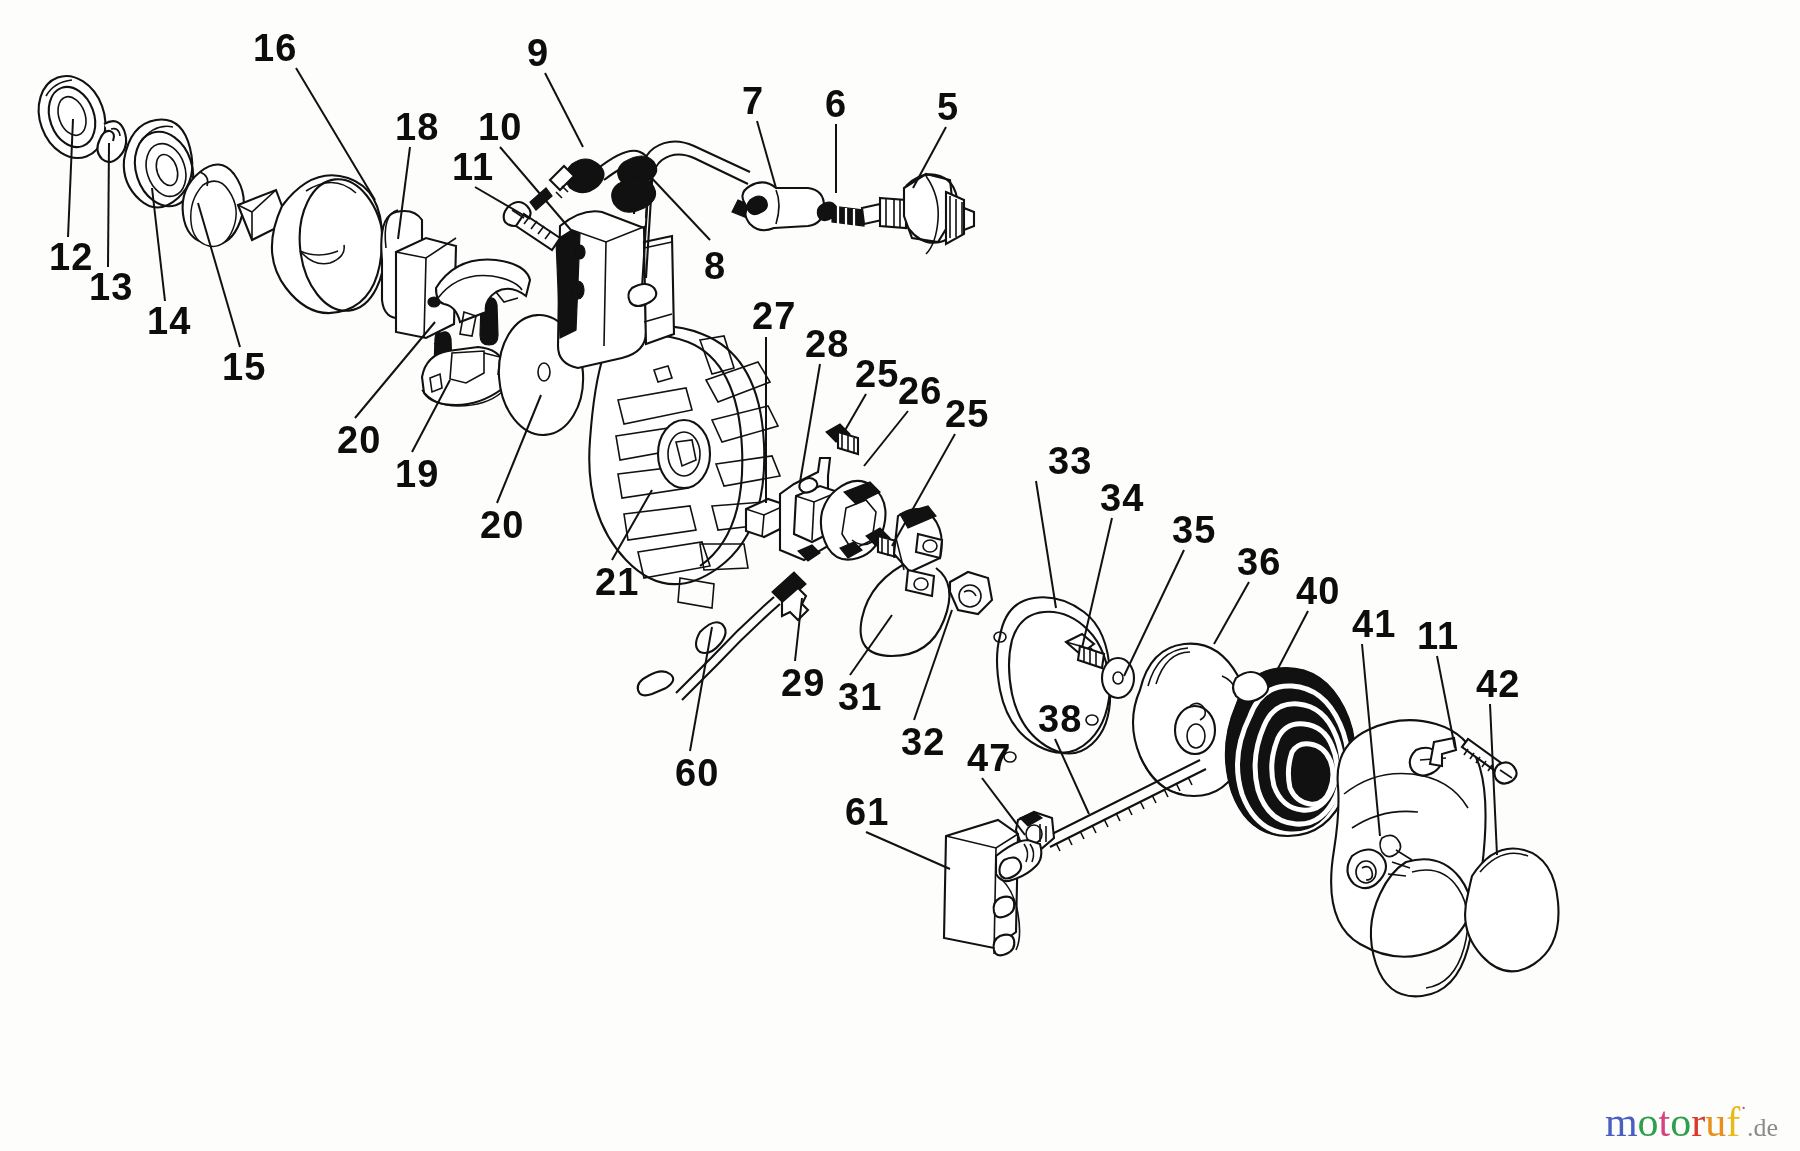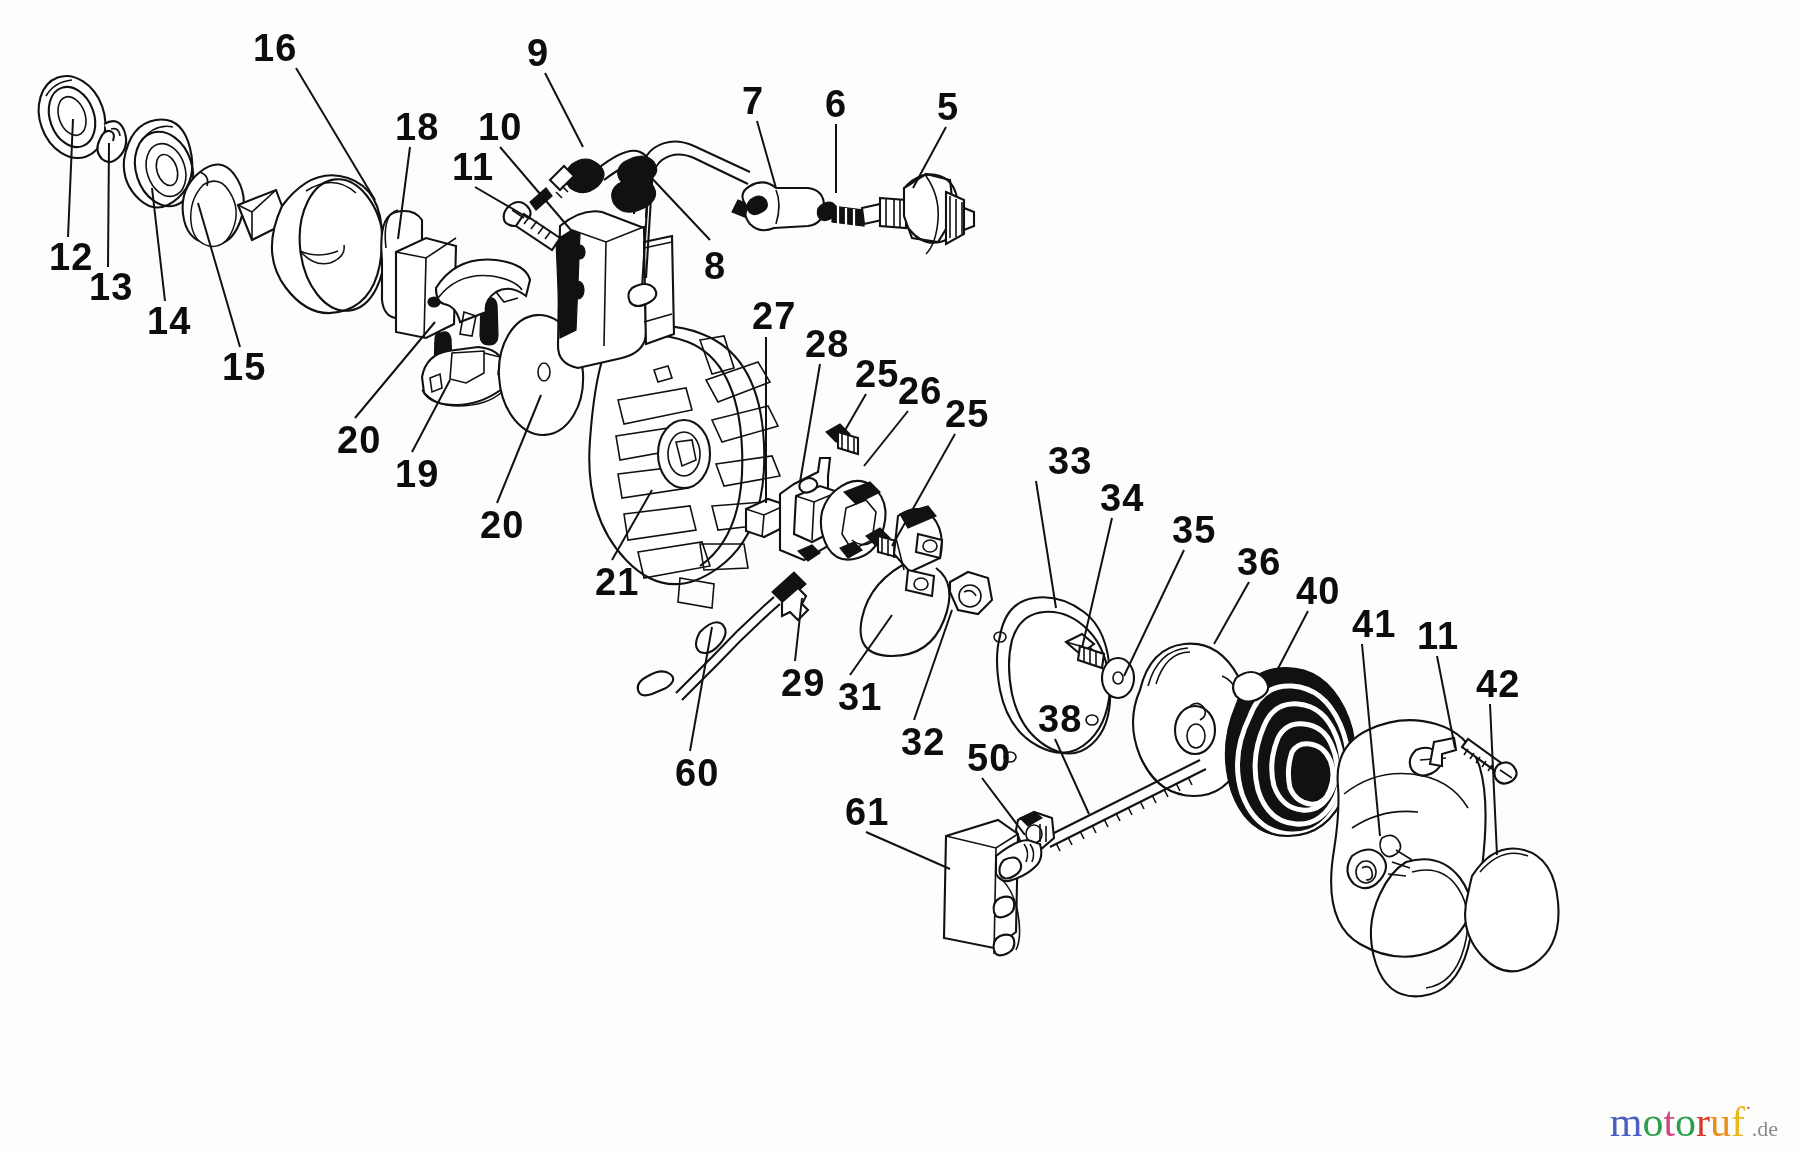--- a/index.html
+++ b/index.html
@@ -39,21 +39,21 @@
     position: absolute;
     right: 22px;
     bottom: 8px;
     font-family: "Liberation Serif", serif;
     font-size: 42px;
     line-height: 1;
     white-space: nowrap;
   }
   #watermark span { font-weight: 400; }
   #watermark .suffix {
-    font-size: 22px;
+    font-size: 26px;
     color: #8a8a8a;
   }
   .ln { fill: none; stroke: #111111; stroke-width: 2.1; }
   .ln-thin { fill: none; stroke: #111111; stroke-width: 1.6; }
   .fillw { fill: #ffffff; stroke: #111111; stroke-width: 2.1; }
   .fillw-thin { fill: #ffffff; stroke: #111111; stroke-width: 1.5; }
   .fillk { fill: #111111; stroke: #111111; stroke-width: 1.2; }
   .leader { fill: none; stroke: #111111; stroke-width: 2.0; }
 </style>
 </head>
@@ -484,20 +484,20 @@
       <div class="callout-label" style="left: 1237px; top: 543px;">36</div>
       <div class="callout-label" style="left: 595px; top: 563px;">21</div>
       <div class="callout-label" style="left: 1296px; top: 572px;">40</div>
       <div class="callout-label" style="left: 1352px; top: 605px;">41</div>
       <div class="callout-label" style="left: 1417px; top: 617px;">11</div>
       <div class="callout-label" style="left: 781px; top: 664px;">29</div>
       <div class="callout-label" style="left: 838px; top: 678px;">31</div>
       <div class="callout-label" style="left: 1476px; top: 665px;">42</div>
       <div class="callout-label" style="left: 675px; top: 754px;">60</div>
       <div class="callout-label" style="left: 901px; top: 723px;">32</div>
-      <div class="callout-label" style="left: 967px; top: 739px;">50</div>
+      <div class="callout-label" style="left: 967px; top: 739px;">47</div>
       <div class="callout-label" style="left: 1038px; top: 700px;">38</div>
       <div class="callout-label" style="left: 845px; top: 793px;">61</div>
     </div>
 
   <div id="watermark"><span style="color: rgb(74, 95, 193);">m</span><span style="color: rgb(46, 158, 79);">o</span><span style="color: rgb(211, 69, 127);">t</span><span style="color: rgb(46, 158, 79);">o</span><span style="color: rgb(217, 59, 43);">r</span><span style="color: rgb(232, 144, 27);">u</span><span style="color: rgb(232, 185, 27);">f</span><span style="color: rgb(211, 69, 127); font-size: 20px; vertical-align: super;">˙</span><span class="suffix" style="color: rgb(138, 138, 138);">.de</span></div>
 
 </div>
 
 </body></html>

